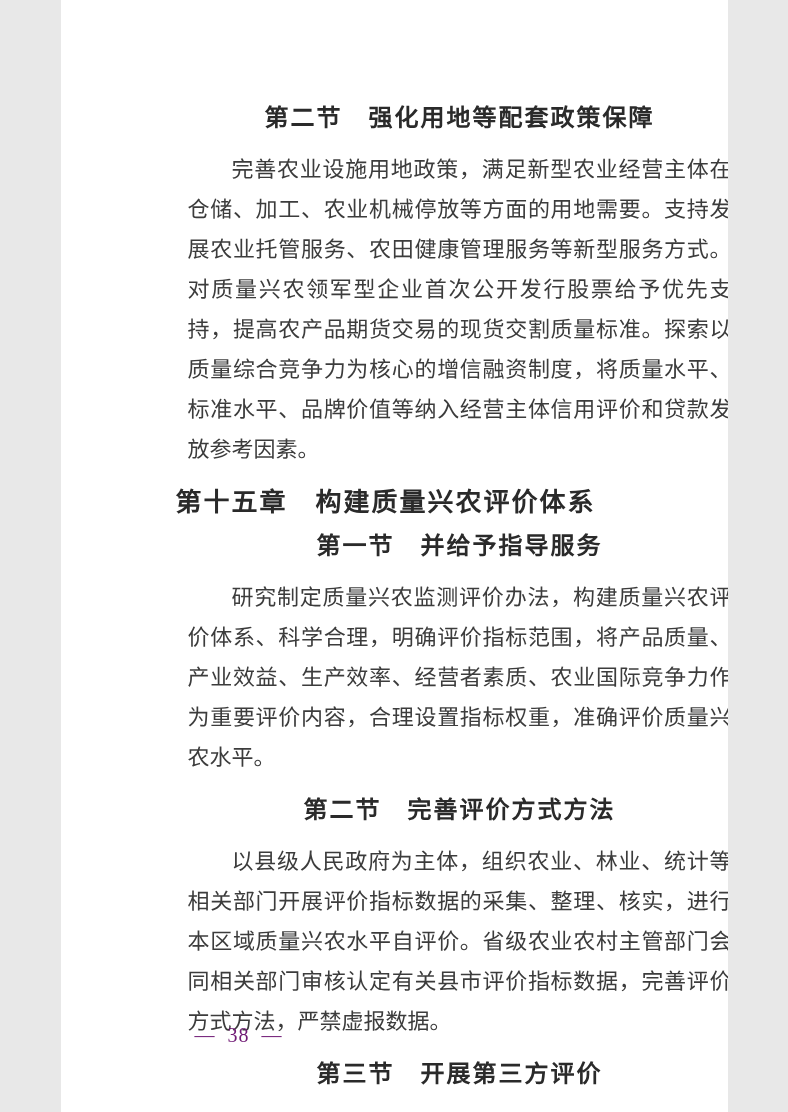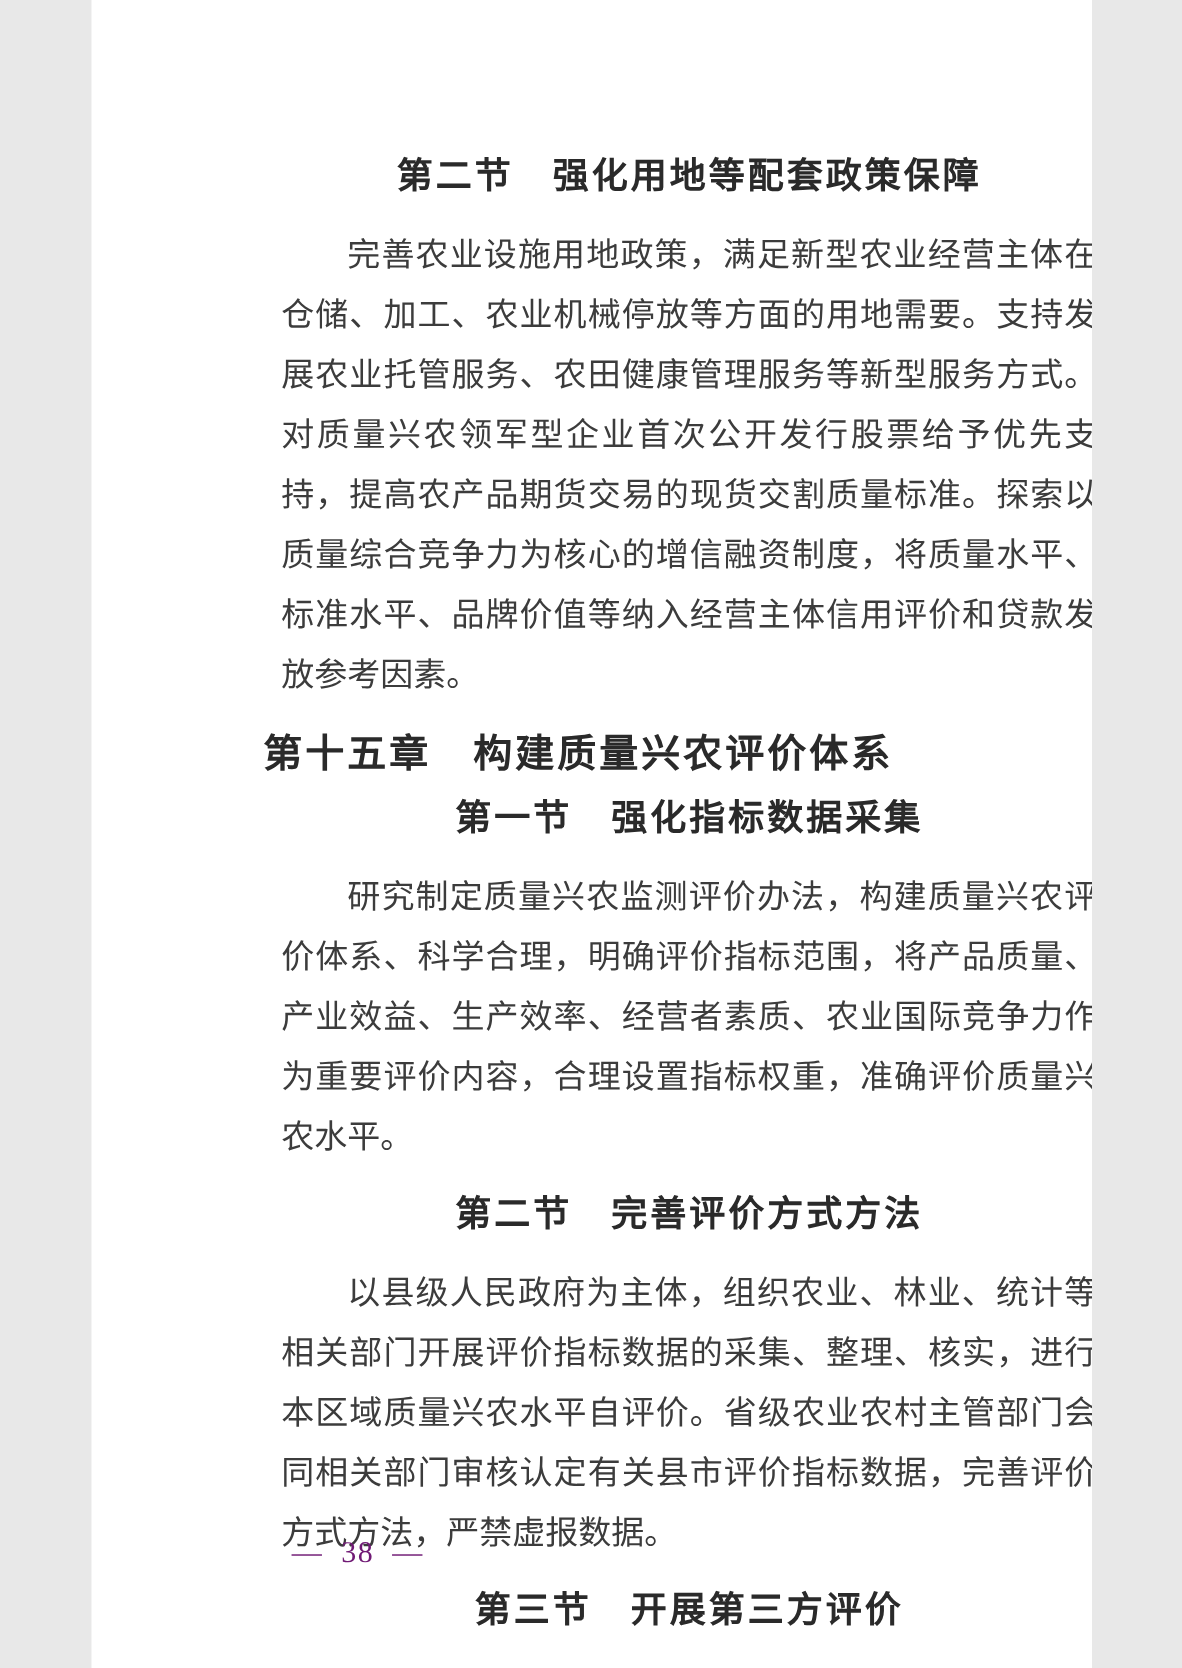--- a/index.html
+++ b/index.html
@@ -67,21 +67,21 @@
 
 <div class="page">
   <div class="doc-body">
 
     <h3 class="section-heading">第二节　强化用地等配套政策保障</h3>
 
     <p class="body-para">完善农业设施用地政策，满足新型农业经营主体在仓储、加工、农业机械停放等方面的用地需要。支持发展农业托管服务、农田健康管理服务等新型服务方式。对质量兴农领军型企业首次公开发行股票给予优先支持，提高农产品期货交易的现货交割质量标准。探索以质量综合竞争力为核心的增信融资制度，将质量水平、标准水平、品牌价值等纳入经营主体信用评价和贷款发放参考因素。</p>
 
     <h2 class="chapter-heading">第十五章　构建质量兴农评价体系</h2>
 
-    <h3 class="section-heading">第一节　强化指标数据采集</h3>
+    <h3 class="section-heading">第一节　并给予指导服务</h3>
 
     <p class="body-para">研究制定质量兴农监测评价办法，构建质量兴农评价体系、科学合理，明确评价指标范围，将产品质量、产业效益、生产效率、经营者素质、农业国际竞争力作为重要评价内容，合理设置指标权重，准确评价质量兴农水平。</p>
 
     <h3 class="section-heading">第二节　完善评价方式方法</h3>
 
     <p class="body-para">以县级人民政府为主体，组织农业、林业、统计等相关部门开展评价指标数据的采集、整理、核实，进行本区域质量兴农水平自评价。省级农业农村主管部门会同相关部门审核认定有关县市评价指标数据，完善评价方式方法，严禁虚报数据。</p>
 
     <h3 class="section-heading">第三节　开展第三方评价</h3>
 
 

